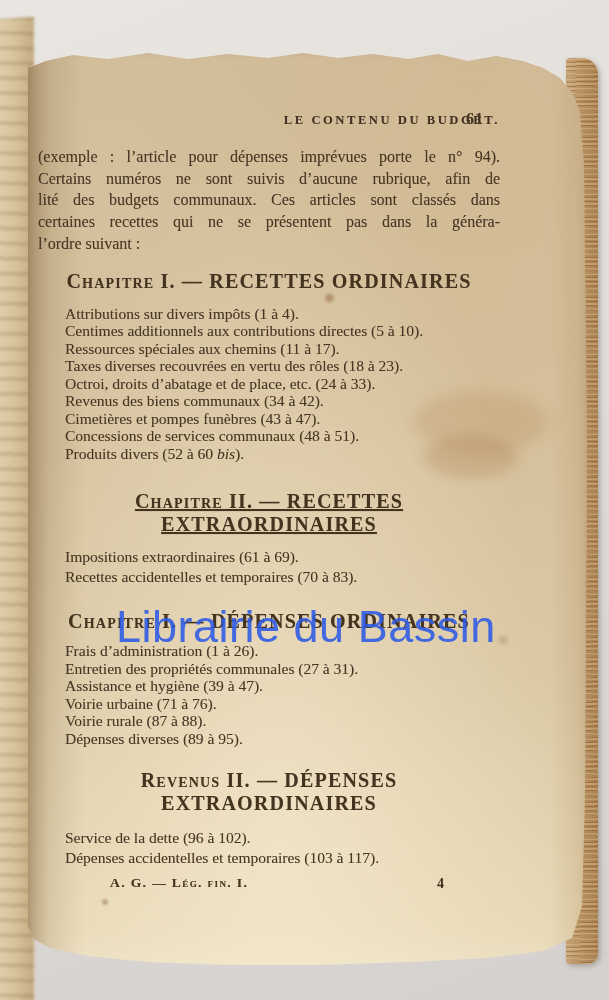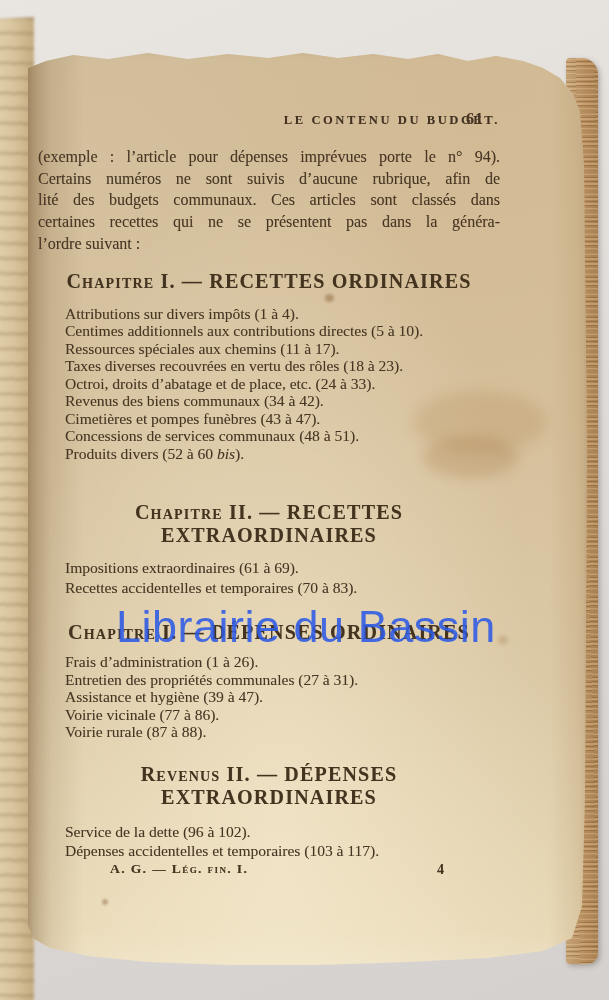--- a/index.html
+++ b/index.html
@@ -62,32 +62,32 @@
   }
   .page-number{position:absolute;right:16px;top:0;font-size:16px;font-weight:bold;letter-spacing:1px;}
   .intro{margin-top:16px;font-size:16px;line-height:21.7px;}
   .pline{text-align:justify;text-align-last:justify;white-space:normal;}
   .pline.last{text-align-last:left;}
   .section-heading{
     text-align:center;font-variant:small-caps;font-weight:bold;font-size:20px;
     letter-spacing:1.2px;color:#43331f;
   }
   .sh1{margin-top:15px;}
-  .sh2{margin-top:39px;}
+  .sh2{margin-top:28px;text-decoration:underline;}
   .sh3{margin-top:24px;}
   .sh4{margin-top:22px;}
   .items{padding-left:27px;font-size:15.5px;line-height:17.5px;white-space:nowrap;}
   .items.loose{line-height:19.5px;}
   .items.m1{margin-top:12px;}
   .items.m2{margin-top:11px;}
   .items.m3{margin-top:9px;}
   .items.m4{margin-top:13px;}
   .bis{font-style:italic;}
   .page-footer{
-    position:relative;font-size:13.5px;font-variant:small-caps;
+    position:relative;margin-top:8px;font-size:13.5px;font-variant:small-caps;
     font-weight:bold;letter-spacing:1.4px;color:#43331f;height:18px;
   }
   .signature{padding-left:72px;}
   .sheet-number{position:absolute;right:56px;top:1px;font-size:14px;letter-spacing:0;}
   
   .watermark{
     position:absolute;left:116px;top:601px;width:490px;
     font-family:"Liberation Sans", sans-serif;
     font-size:45px;font-weight:400;letter-spacing:0.5px;
     color:#2d5ae6;opacity:0.88;white-space:nowrap;z-index:10;
@@ -141,22 +141,23 @@
     <div class="items loose m2">
       <div>Impositions extraordinaires (61 à 69).</div>
       <div>Recettes accidentelles et temporaires (70 à 83).</div>
     </div>
 
     <div class="section-heading sh3">Chapitre I. — DÉPENSES ORDINAIRES</div>
     <div class="items m3">
       <div>Frais d’administration (1 à 26).</div>
       <div>Entretien des propriétés communales (27 à 31).</div>
       <div>Assistance et hygiène (39 à 47).</div>
-      <div>Voirie vicinale (77 à 86).</div>
+      <div>Voirie urbaine (71 à 76).</div>
       <div>Voirie rurale (87 à 88).</div>
+      <div>Dépenses diverses (89 à 95).</div>
     </div>
 
     <div class="section-heading sh4">Revenus II. — DÉPENSES EXTRAORDINAIRES</div>
     <div class="items loose m4">
       <div>Service de la dette (96 à 102).</div>
       <div>Dépenses accidentelles et temporaires (103 à 117).</div>
     </div>
 
     <div class="page-footer">
       <span class="signature">A. G. — Lég. fin. I.</span>

